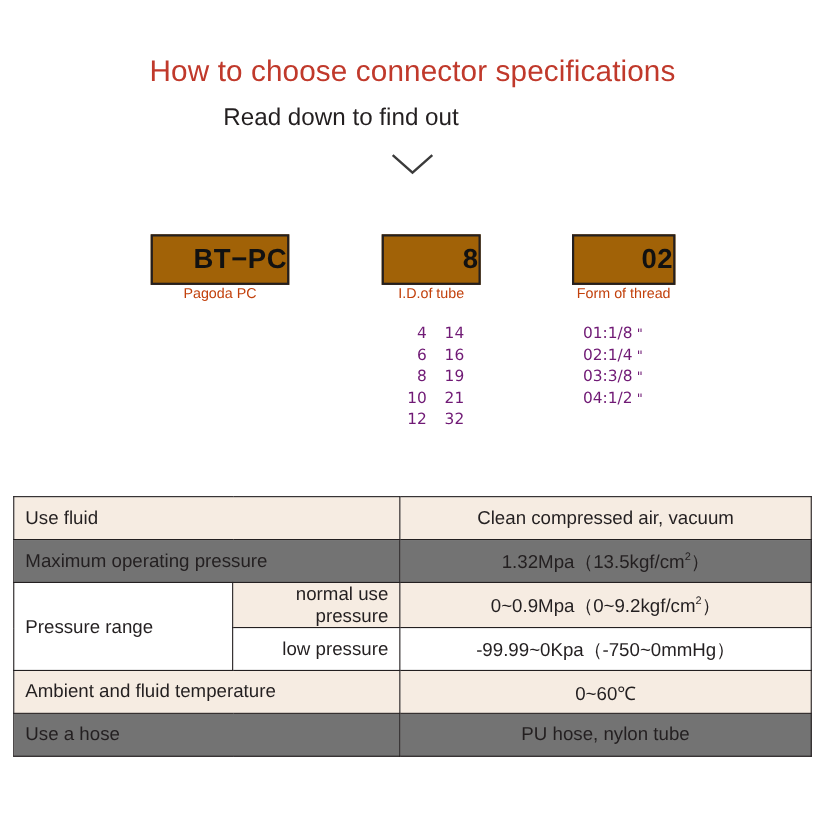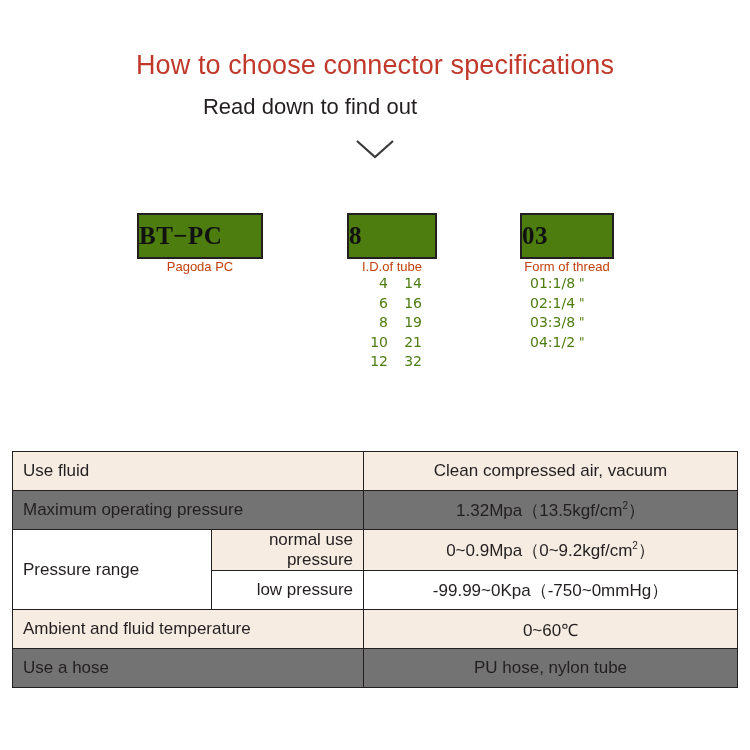--- a/index.html
+++ b/index.html
@@ -51,41 +51,41 @@
     height: 24px;
   }
 
   
   .code-col {
     position: absolute;
     top: 213px;
   }
   .code-box {
     border: 2px solid #231f20;
-    background: #4d7c0f;
+    background: #a16207;
     height: 42px;
     line-height: 42px;
-    text-align: left;
-    font-family: Liberation Serif, serif;
+    text-align: right;
+    font-family: Liberation Sans, sans-serif;
     font-weight: bold;
     font-size: 25px;
     letter-spacing: 0.5px;
     color: #111111;
   }
   .code-caption {
     text-align: center;
     font-size: 13px;
     color: #c2410c;
     white-space: nowrap;
   }
   .code-list {
-    margin-top: 0;
+    margin-top: 20px;
     text-align: center;
     font-size: 14px;
-    color: #4d7c0f;
+    color: #701a75;
     line-height: 19.5px;
     font-family: "DejaVu Sans", sans-serif;
   }
 
   #col-series { left: 137px; width: 126px; }
   #col-tube   { left: 347px; width: 90px; }
   #col-thread { left: 520px; width: 94px; }
 
   
   .tube-row { display: block; }
@@ -154,21 +154,21 @@
   <div class="code-list" id="tube-list">
       <span class="tube-row"><span class="tube-a">4</span><span class="tube-b">14</span></span>
       <span class="tube-row"><span class="tube-a">6</span><span class="tube-b">16</span></span>
       <span class="tube-row"><span class="tube-a">8</span><span class="tube-b">19</span></span>
       <span class="tube-row"><span class="tube-a">10</span><span class="tube-b">21</span></span>
       <span class="tube-row"><span class="tube-a">12</span><span class="tube-b">32</span></span>
     </div>
 </div>
 
 <div class="code-col" id="col-thread">
-  <div class="code-box">03</div>
+  <div class="code-box">02</div>
   <div class="code-caption">Form of thread</div>
   <div class="code-list" id="thread-list">
       <span class="thread-row"><span>01:1/8</span><span class="q"> "</span></span>
       <span class="thread-row"><span>02:1/4</span><span class="q"> "</span></span>
       <span class="thread-row"><span>03:3/8</span><span class="q"> "</span></span>
       <span class="thread-row"><span>04:1/2</span><span class="q"> "</span></span>
     </div>
 </div>
 
 <table id="spec-table">

